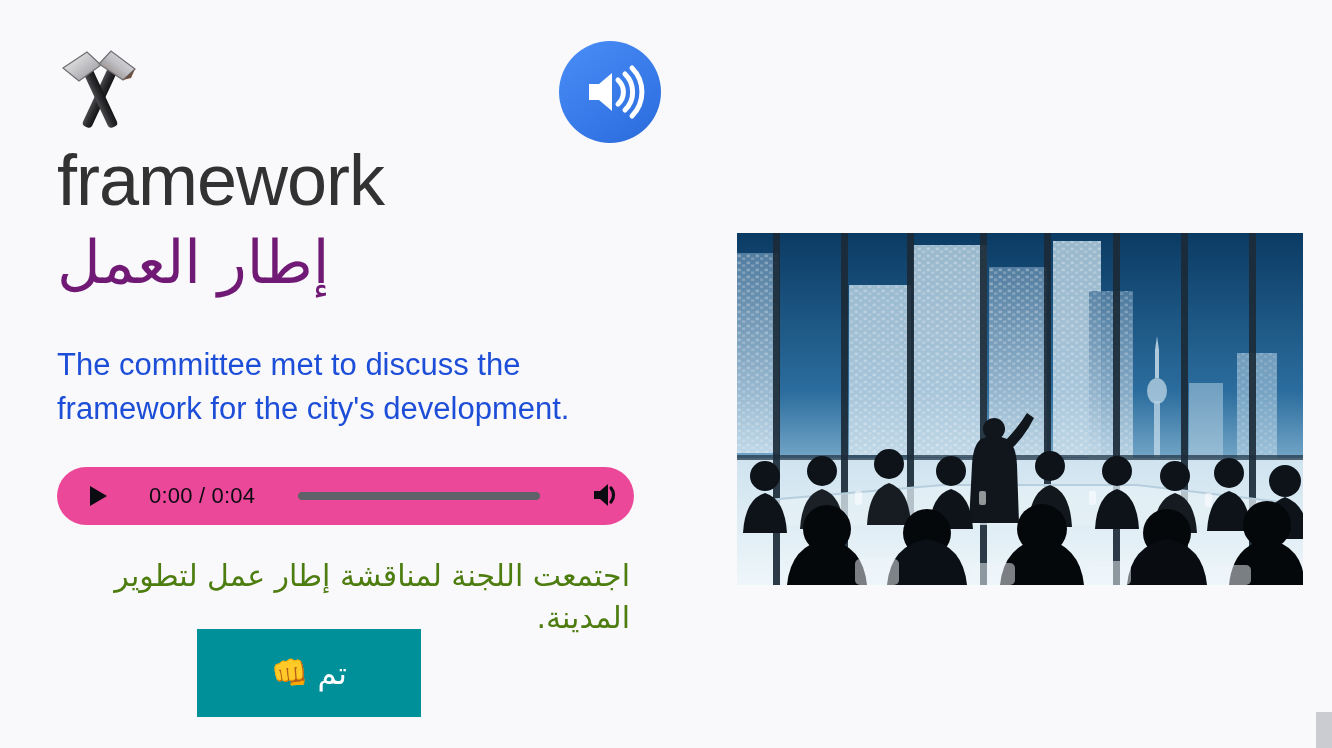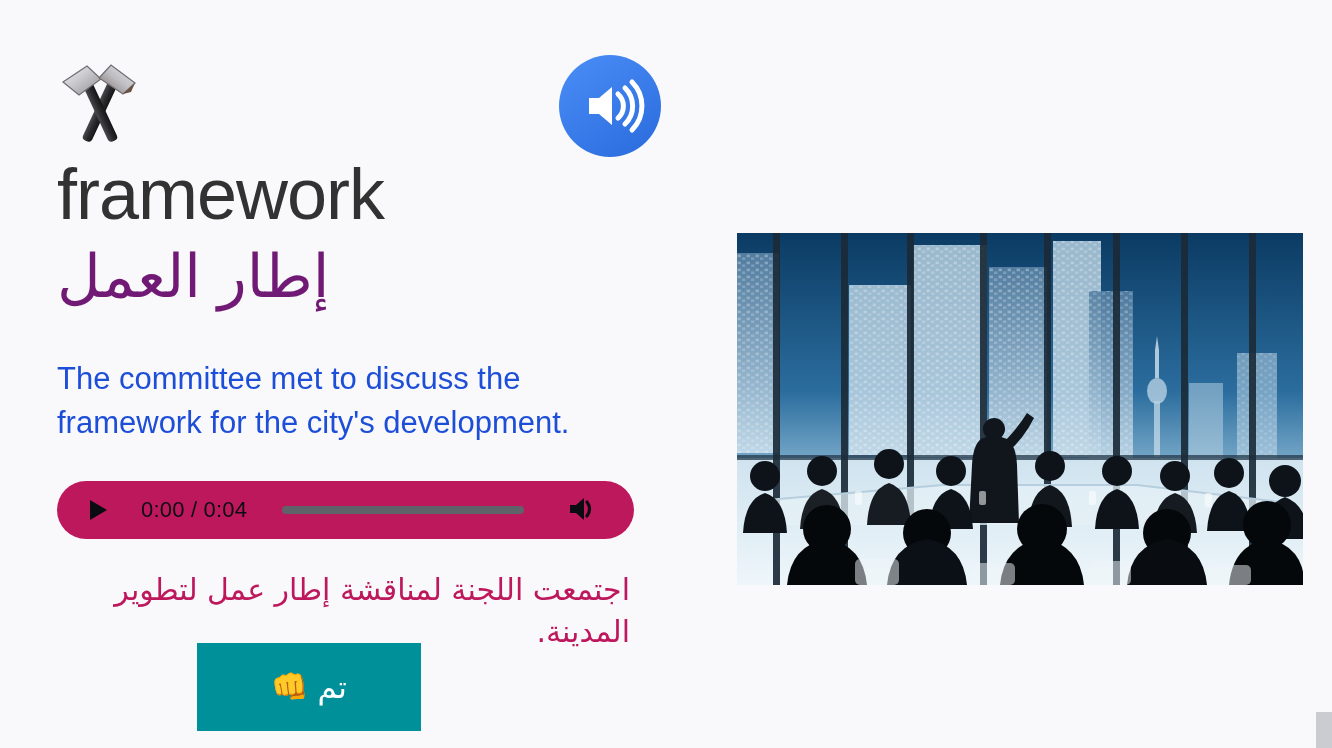--- a/index.html
+++ b/index.html
@@ -21,21 +21,21 @@
   .page {
     position: relative;
     width: 1332px;
     height: 748px;
   }
 
   
   .left-col {
     position: absolute;
     left: 57px;
-    top: 52px;
+    top: 38px;
     width: 650px;
   }
 
   .word-emoji {
     font-family: "DejaVu Sans", sans-serif;
     font-size: 58px;
     line-height: 1;
     height: 96px;
     display: block;
     user-select: none;
@@ -81,26 +81,26 @@
     color: #1d4ed8;
     margin: 46px 0 0 0;
     max-width: 615px;
   }
 
   
   .audio-player {
     margin-top: 36px;
     width: 577px;
     height: 58px;
-    background: #be185d;
+    background: #ec4899;
     border-radius: 29px;
     display: flex;
     align-items: center;
     padding: 0 0 0 28px;
-    gap: 8px;
+    gap: 16px;
     user-select: none;
   }
   .ap-play {
     background: none;
     border: none;
     padding: 0;
     width: 26px;
     height: 26px;
     cursor: pointer;
     display: flex;
@@ -142,21 +142,21 @@
     cursor: pointer;
     display: flex;
     align-items: center;
     justify-content: center;
     flex: none;
   }
 
   .sentence-ar {
     font-size: 30px;
     line-height: 1.4;
-    color: #be185d;
+    color: #4d7c0f;
     margin: 30px 0 0 0;
     direction: rtl;
     text-align: right;
     width: 573px;
     font-family: "DejaVu Sans", "Liberation Sans", sans-serif;
   }
 
   .done-button {
     position: absolute;
     left: 140px;

